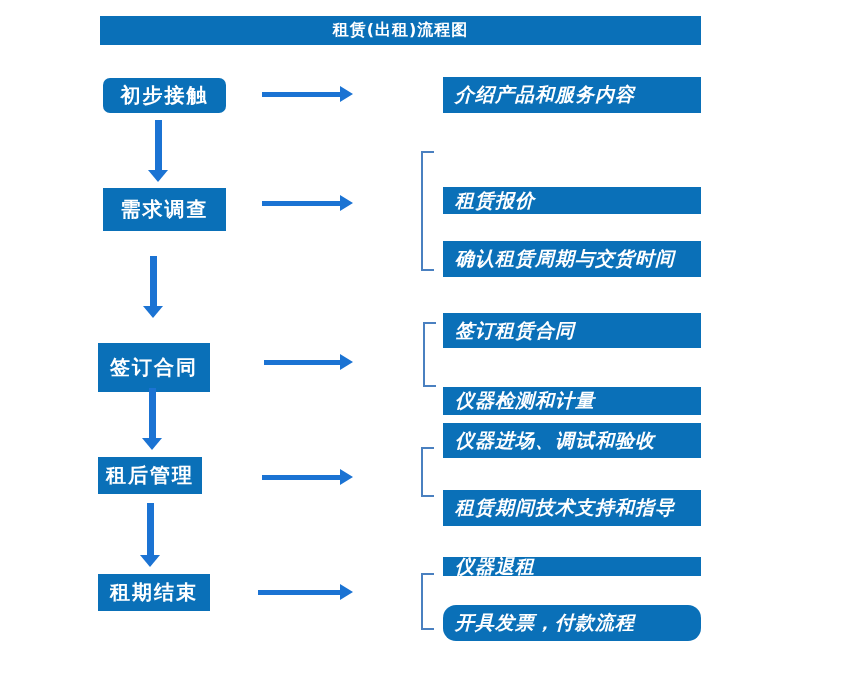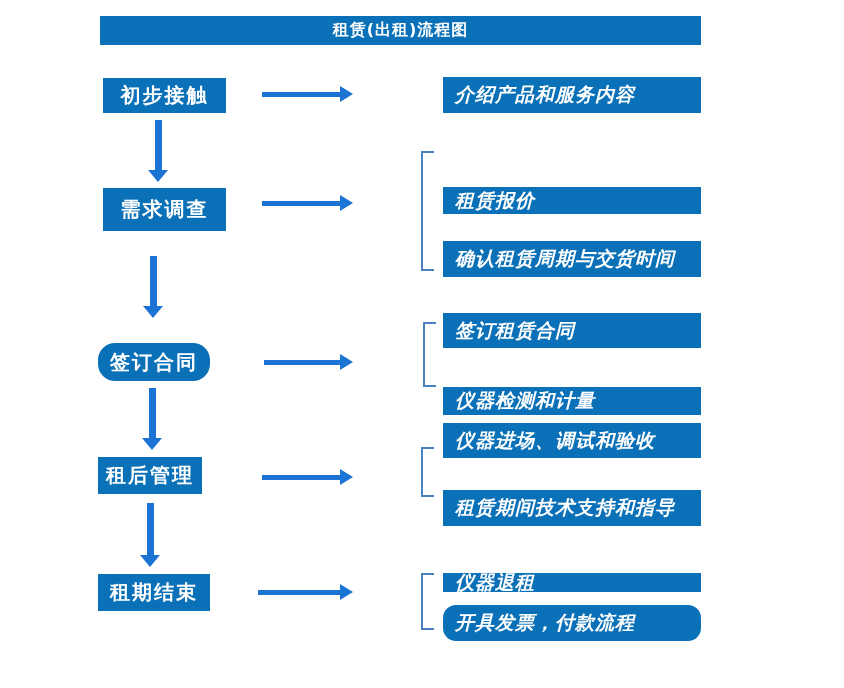--- a/index.html
+++ b/index.html
@@ -75,23 +75,23 @@
     border-bottom:2px solid var(--bracket);
   }
 </style>
 </head>
 <body>
 
 <div class="canvas">
 
   <div class="title-bar">租赁(出租)流程图</div>
 
-  <div class="step-box" style="left:103px;top:78px;width:123px;height:35px;">初步接触</div>
+  <div class="step-box" style="left:103px;top:78px;width:123px;height:35px;border-radius:7px;">初步接触</div>
   <div class="step-box" style="left:103px;top:188px;width:123px;height:43px;">需求调查</div>
-  <div class="step-box" style="left:98px;top:343px;width:112px;height:38px;border-radius:17px;">签订合同</div>
+  <div class="step-box" style="left:98px;top:343px;width:112px;height:49px;">签订合同</div>
   <div class="step-box" style="left:98px;top:457px;width:104px;height:37px;">租后管理</div>
   <div class="step-box" style="left:98px;top:574px;width:112px;height:37px;">租期结束</div>
 
   <div class="arrow-down" style="left:147px;top:120px;height:62px;">
     <div class="shaft"></div>
     <div class="head"></div>
   </div>
   <div class="arrow-down" style="left:142px;top:256px;height:62px;">
     <div class="shaft"></div>
     <div class="head"></div>
@@ -135,16 +135,16 @@
 
   <div class="detail-box" style="top:187px;height:27px;">租赁报价</div>
   <div class="detail-box" style="top:241px;height:36px;">确认租赁周期与交货时间</div>
 
   <div class="detail-box" style="top:313px;height:35px;">签订租赁合同</div>
   <div class="detail-box" style="top:359px;height:28px;margin-top:28px;">仪器检测和计量</div>
 
   <div class="detail-box" style="top:423px;height:35px;">仪器进场、调试和验收</div>
   <div class="detail-box" style="top:490px;height:36px;">租赁期间技术支持和指导</div>
 
-  <div class="detail-box" style="top:557px;height:19px;margin-top:16px;">仪器退租</div>
+  <div class="detail-box" style="top:557px;height:19px;">仪器退租</div>
   <div class="detail-box" style="top:605px;height:36px;border-radius:13px;">开具发票，付款流程</div>
 
 </div>
 
 </body></html>

